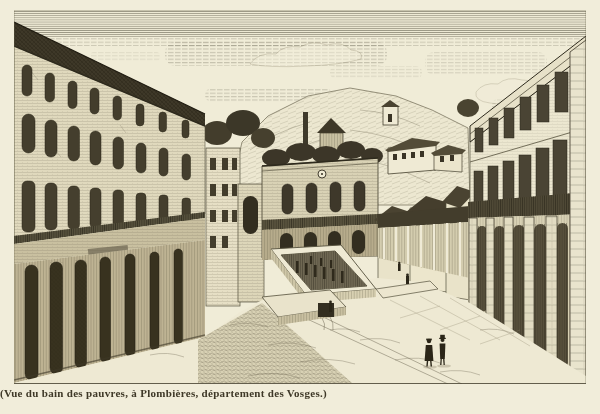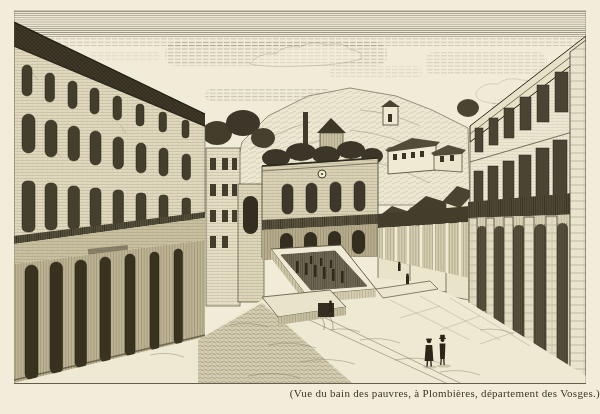--- a/index.html
+++ b/index.html
@@ -6,22 +6,22 @@
   .page{
     position:relative;
     width:600px;height:414px;
     background:#f1edda;
     font-family:"Liberation Serif", serif;
     overflow:hidden;
   }
   .plate{position:absolute;left:0;top:0;}
   .caption{
     position:absolute;left:0;top:387px;width:600px;
-    text-align:right;
-    font-size:11px;font-weight:normal;
+    text-align:left;
+    font-size:11px;font-weight:bold;
     letter-spacing:0.3px;
     color:#3e3827;
   }
 </style>
 </head>
 <body>
 
 <div class="page">
   <svg class="plate" width="600" height="414" viewBox="0 0 600 414" role="img" aria-label="Engraved street view of a town square: tall buildings with rows of arched windows on the left, a colonnaded building on the right, a central bath house, a sunken rectangular public bath with small columns, wooded hills and small houses behind, and two small figures standing in the foreground square.">
     <defs>

